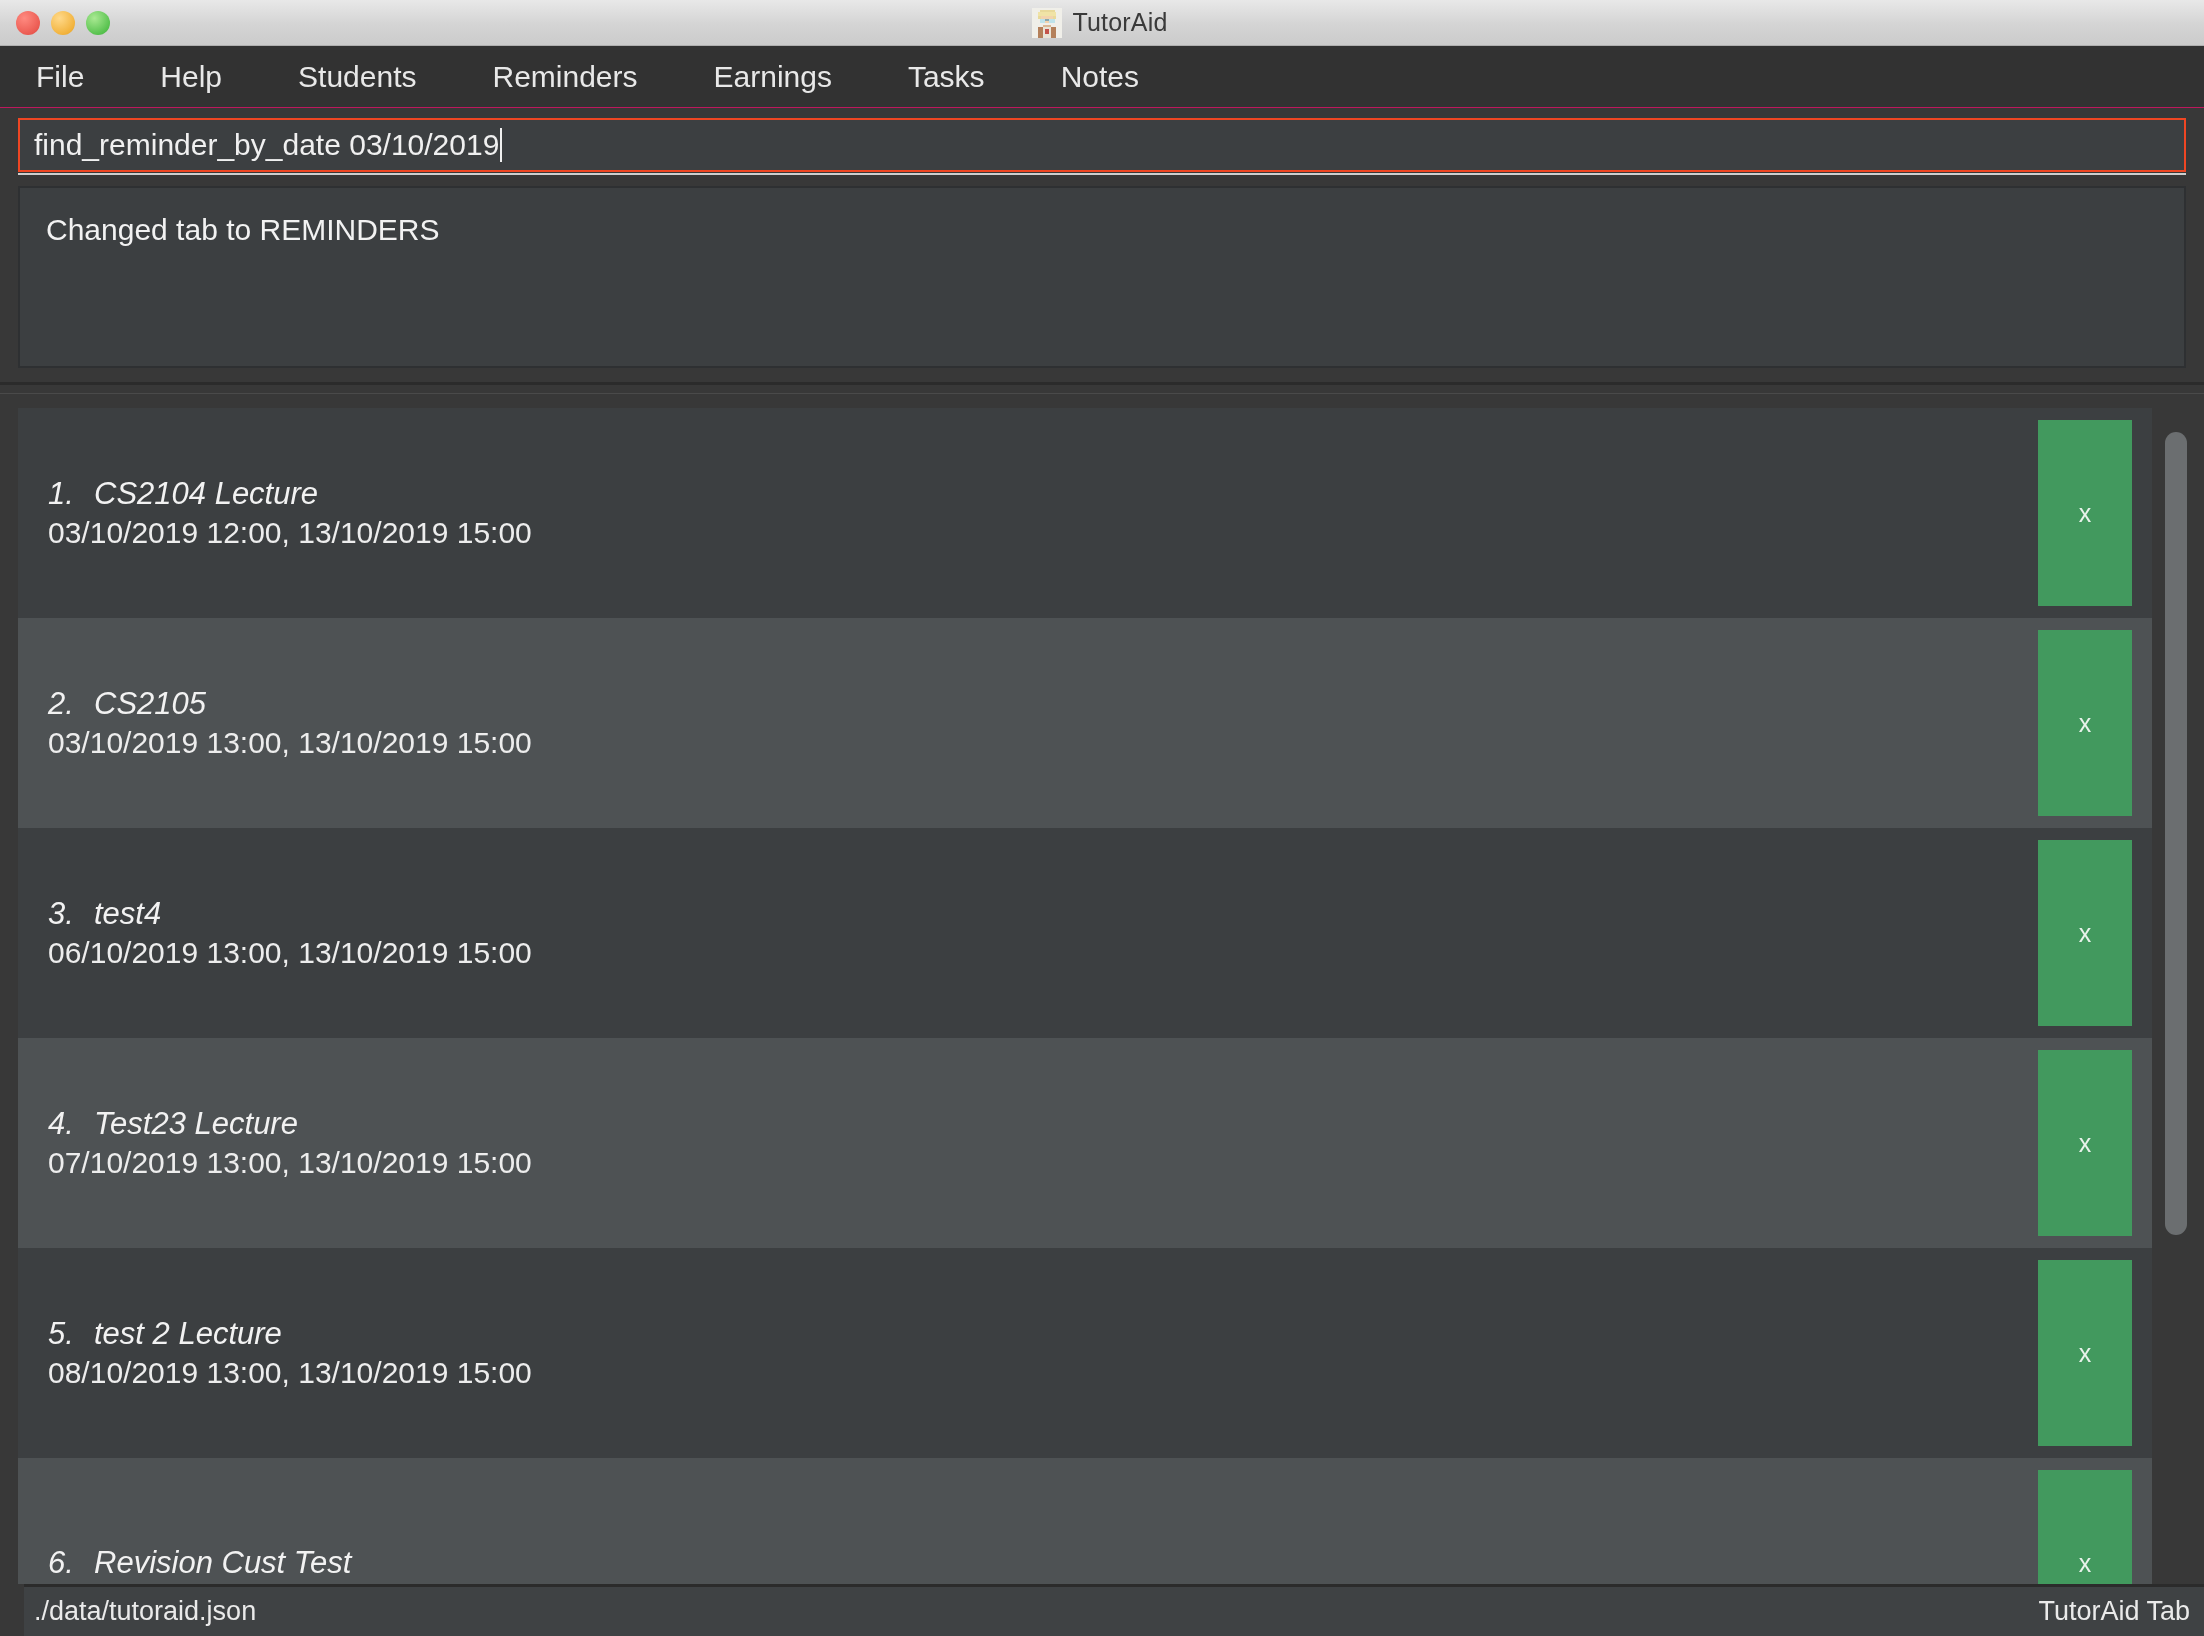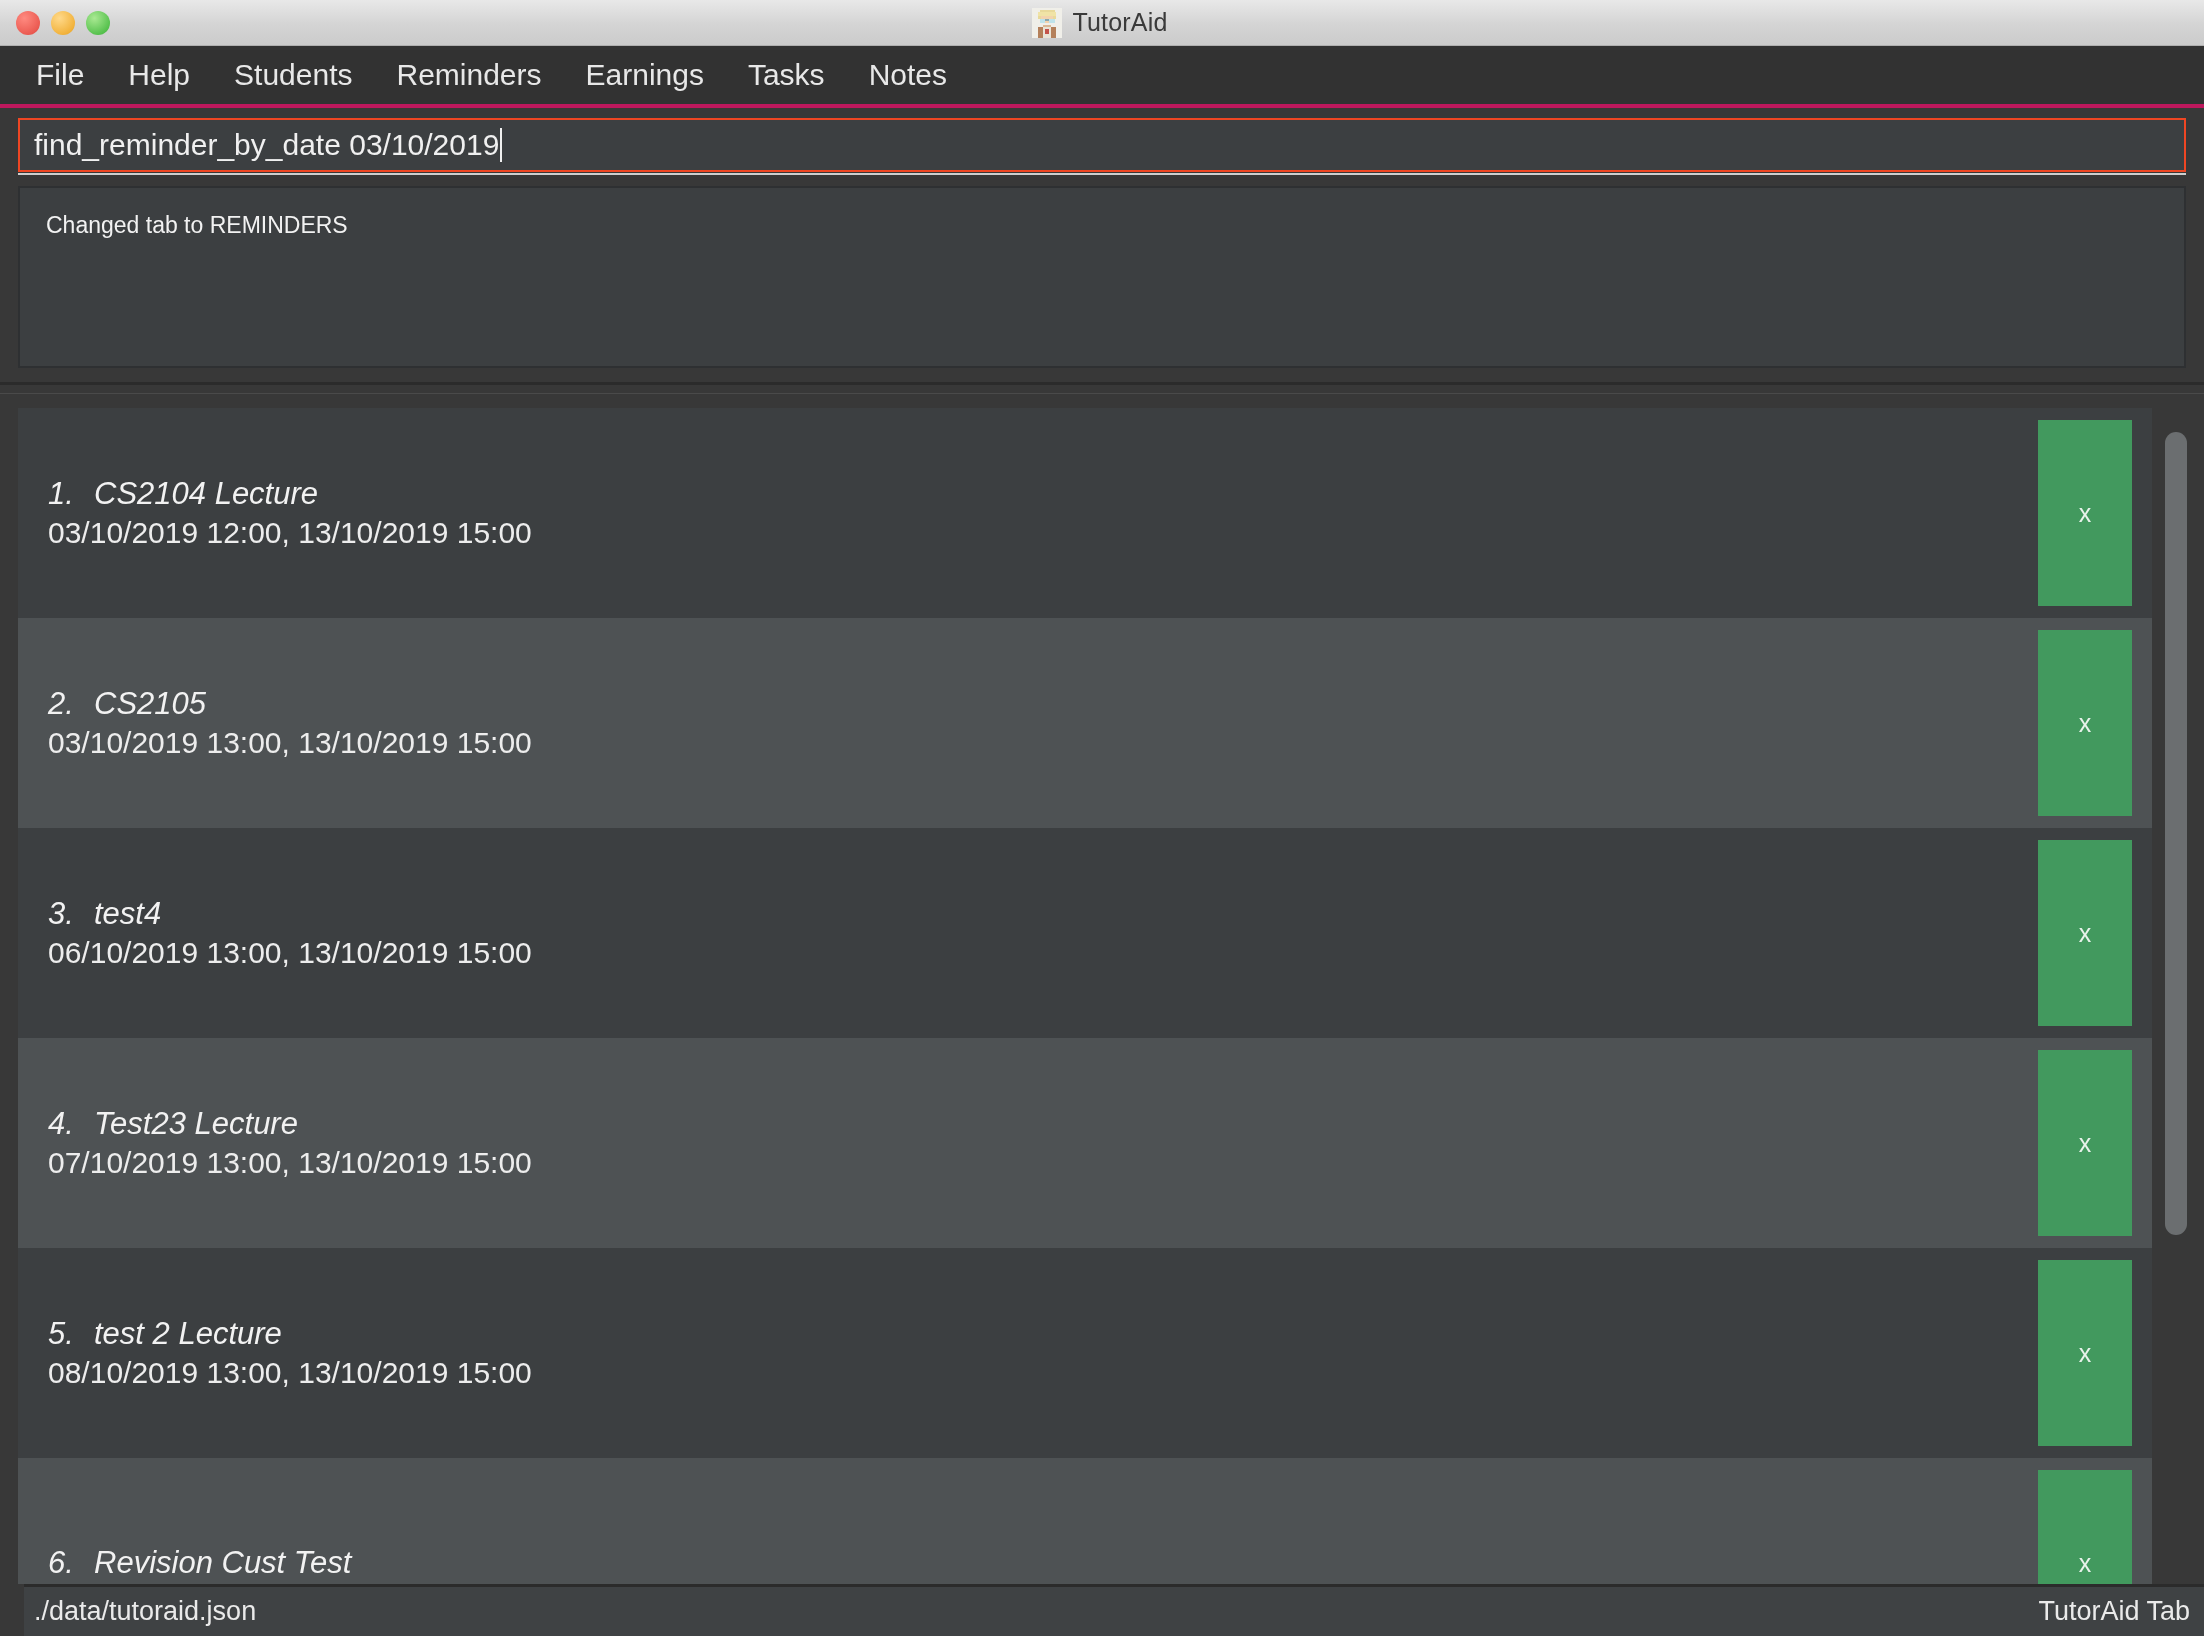--- a/index.html
+++ b/index.html
@@ -69,21 +69,22 @@
   }
 
   
   .menubar {
     height: 62px;
     flex: 0 0 62px;
     background: #323232;
     display: flex;
     align-items: center;
     padding-left: 14px;
-    border-bottom: 4px solid #be185d;
+    border-bottom: 1px solid #be185d;
+    gap: 32px;
   }
   .menu-item {
     color: #e8e8e8;
     font-size: 30px;
     padding: 4px 22px;
     line-height: 1;
     cursor: default;
     white-space: nowrap;
   }
 
@@ -133,21 +134,21 @@
   }
   .result-box {
     height: 182px;
     background: #3c3f41;
     border: 2px solid #2e3032;
     padding: 24px 26px;
     overflow: hidden;
   }
   .result-text {
     color: #f2f2f2;
-    font-size: 23px;
+    font-size: 30px;
     line-height: 1.2;
   }
 
   
   .panel-sep {
     flex: 0 0 12px;
     background: #383838;
     border-top: 3px solid #2b2b2b;
     border-bottom: 1px solid #4a4a4a;
   }

